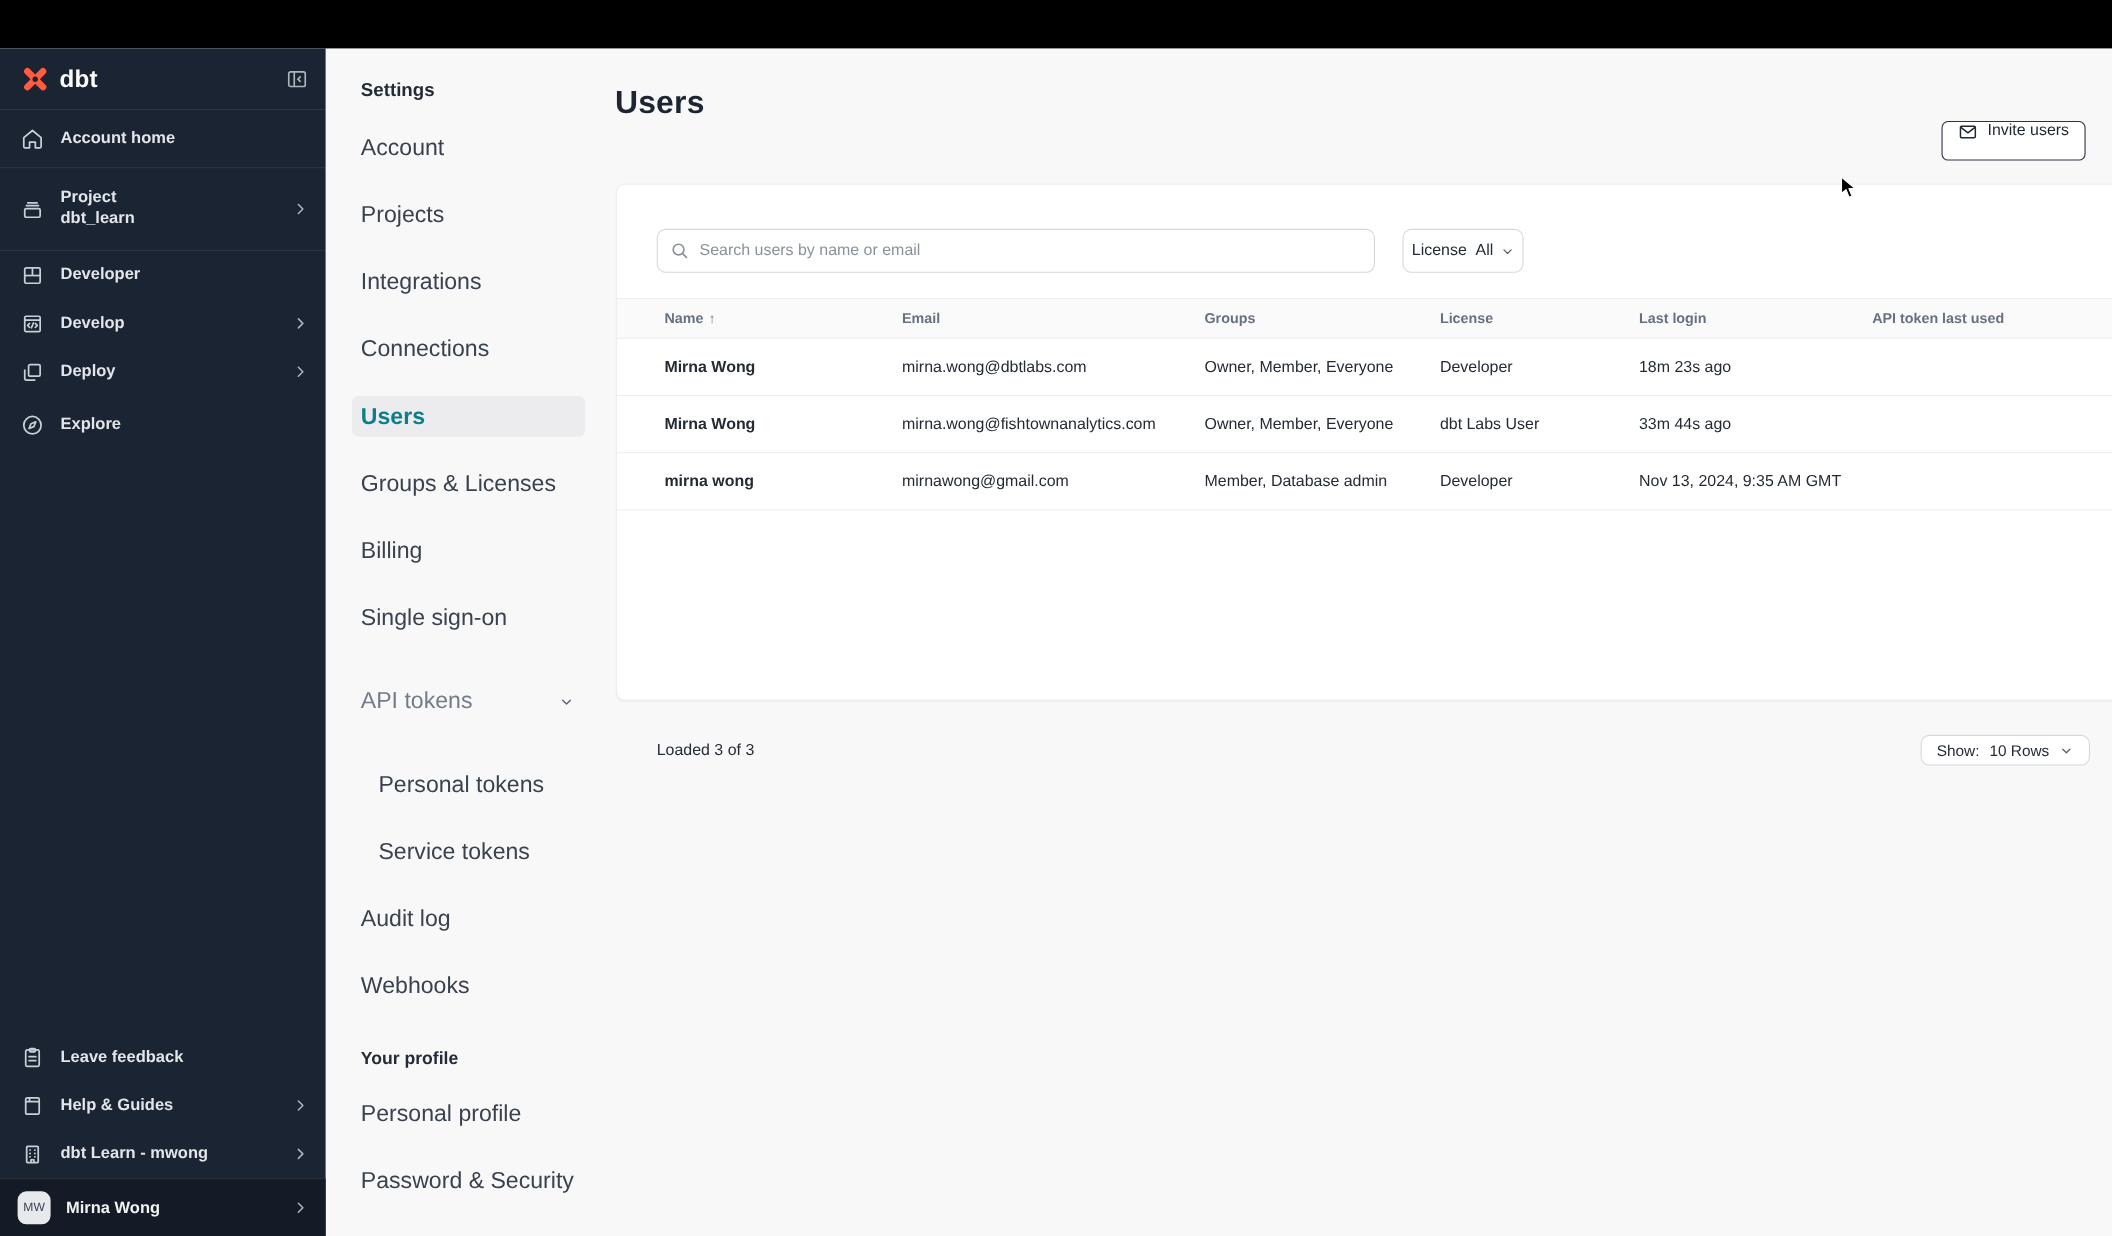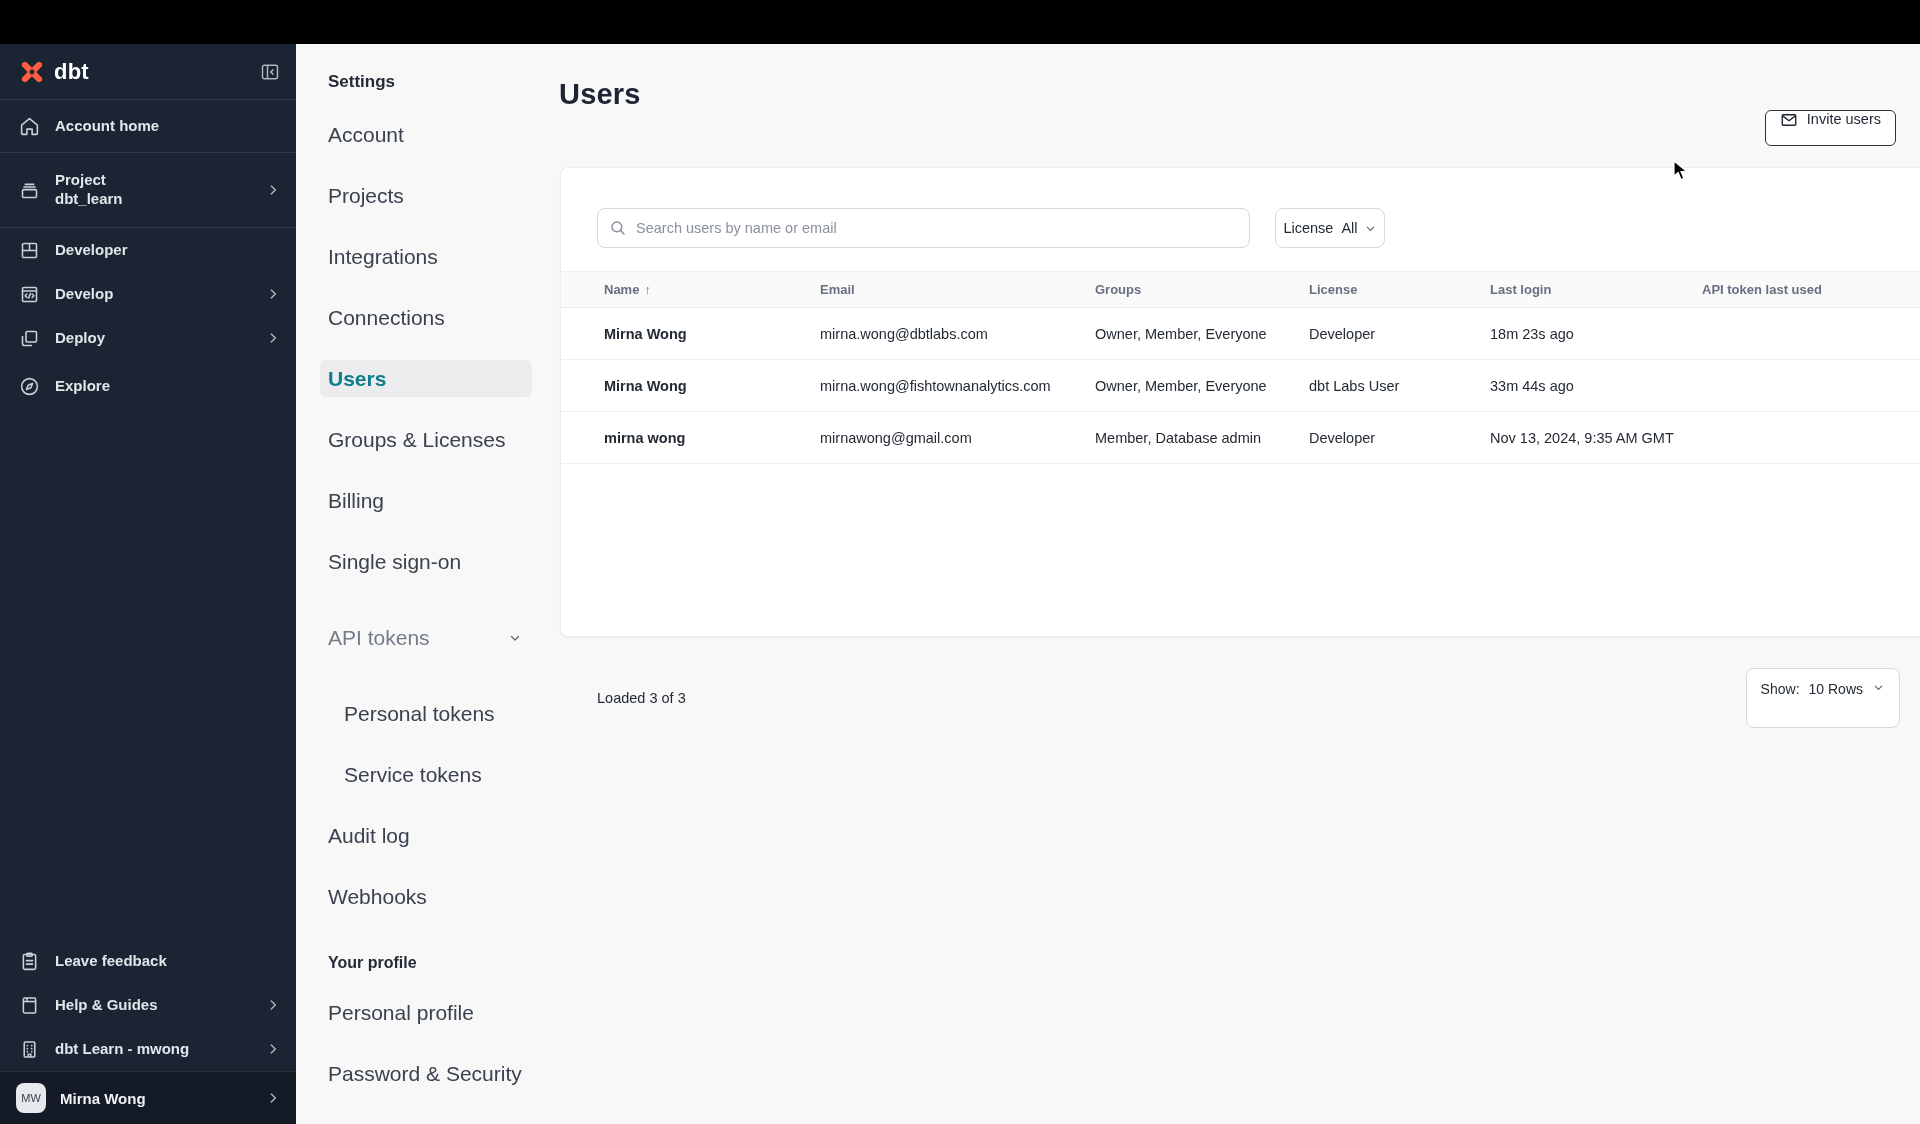--- a/index.html
+++ b/index.html
@@ -59,21 +59,21 @@
   .tbl { margin-top:23px; }
   .tbl-head, .tbl-row { display:grid; grid-template-columns:259px 275px 214px 181px 212px 1fr; align-items:center; }
   .tbl-head { height:37px; background:#fafafb; border-top:1px solid #eceef0; border-bottom:1px solid #eceef0; font-size:13px; font-weight:700; color:#667080; }
   .tbl-head > div:first-child, .tbl-row > div:first-child { padding-left:43px; }
   .tbl-row { height:52px; border-bottom:1px solid #eceef0; font-size:14.5px; color:#242b35; }
   .tbl-row .cell-name { font-weight:700; }
   .sort-arrow { font-size:12px; color:#667080; margin-left:5px; }
 
   .card-footer { position:absolute; left:0; right:0; top:500px; display:flex; align-items:center; justify-content:space-between; padding:0 34px 0 36px; }
   .loaded-text { font-size:14.5px; color:#242b35; }
-  .show-btn { height:60px; border:1px solid #d5d8dc; border-radius:8px; background:#fff; display:flex; gap:9px; padding:12px 14px; font-size:14px; color:#242b35; cursor:pointer; }
+  .show-btn { height:28px; border:1px solid #d5d8dc; border-radius:8px; background:#fff; display:flex; align-items:center; gap:9px; padding:12px 14px; font-size:14px; color:#242b35; cursor:pointer; }
   .show-btn .chev { color:#5b6470; display:flex; }
 
   .cursor { position:absolute; left:1673px; top:160px; z-index:50; pointer-events:none; }
 
   svg { display:block; }
 </style>
 </head>
 <body>
 
 <div class="topbar"></div>

